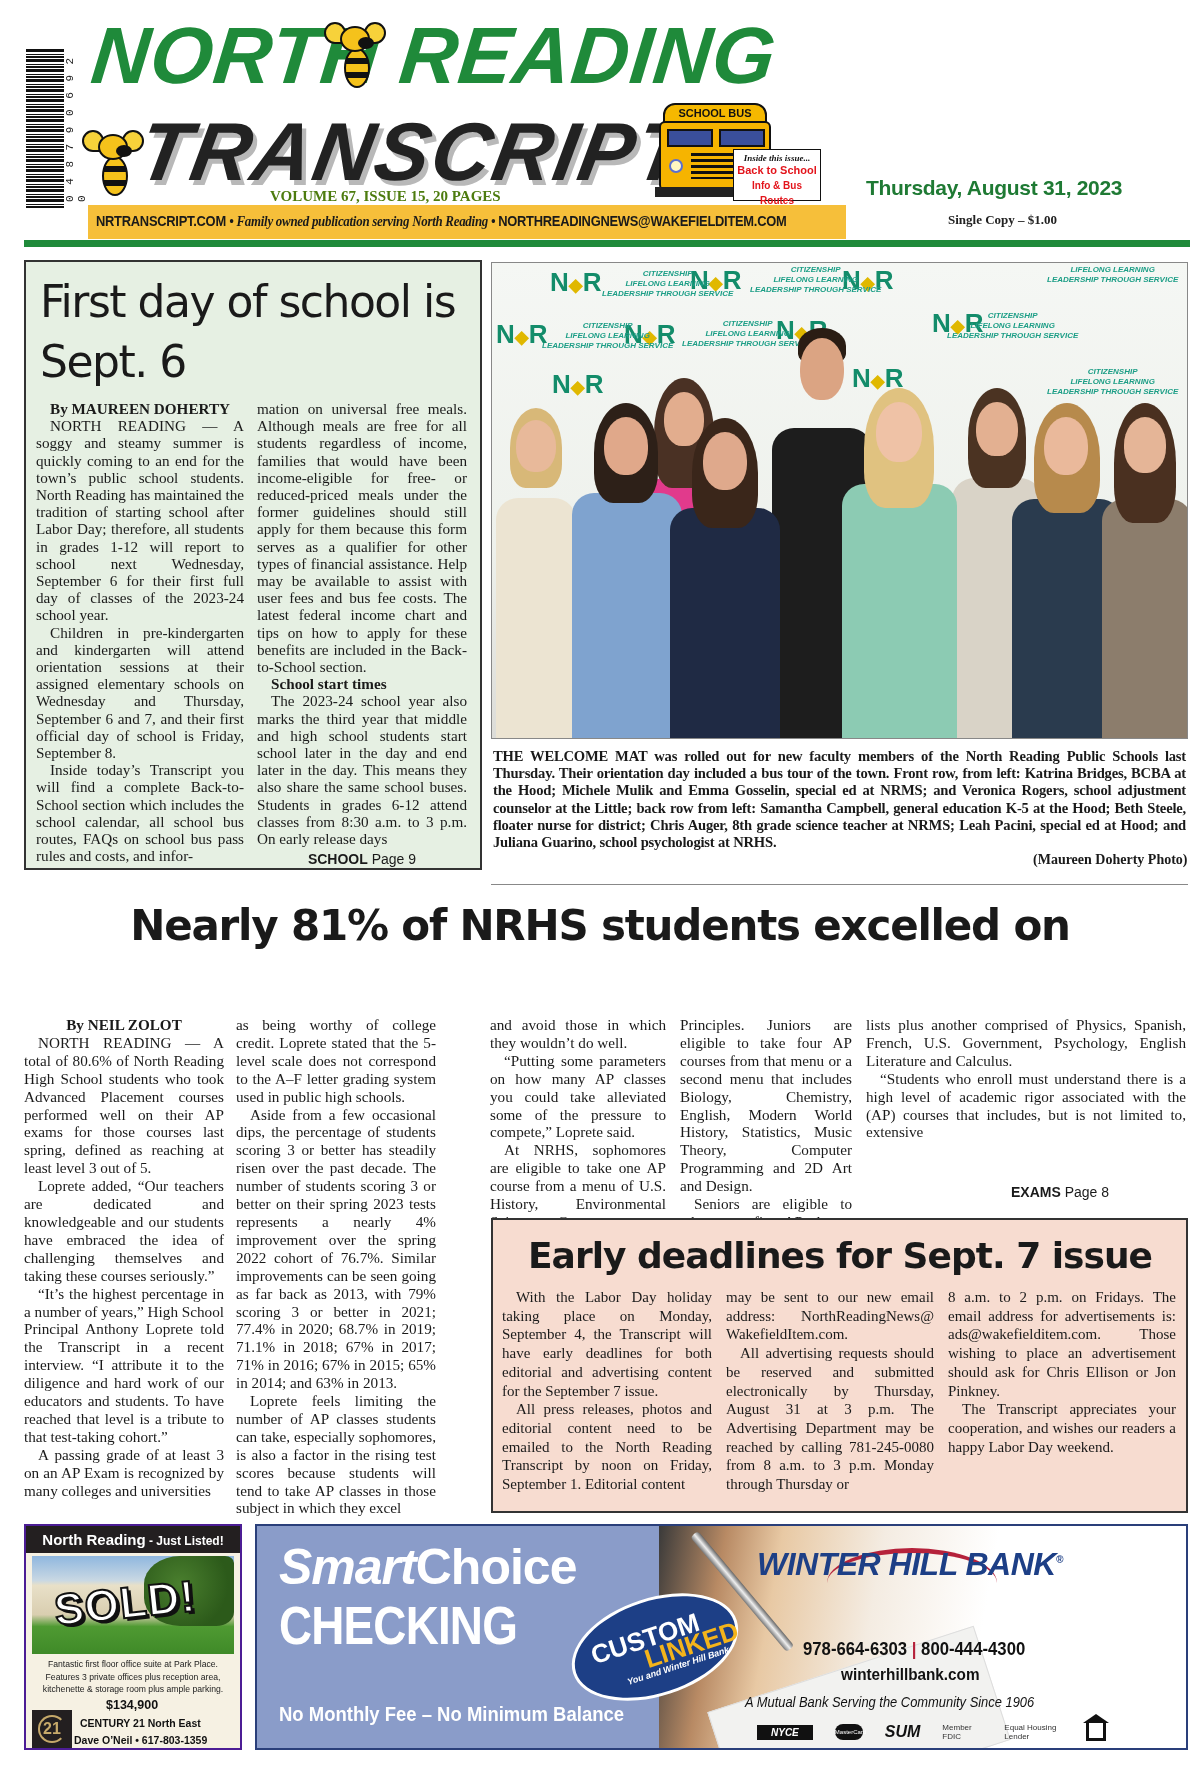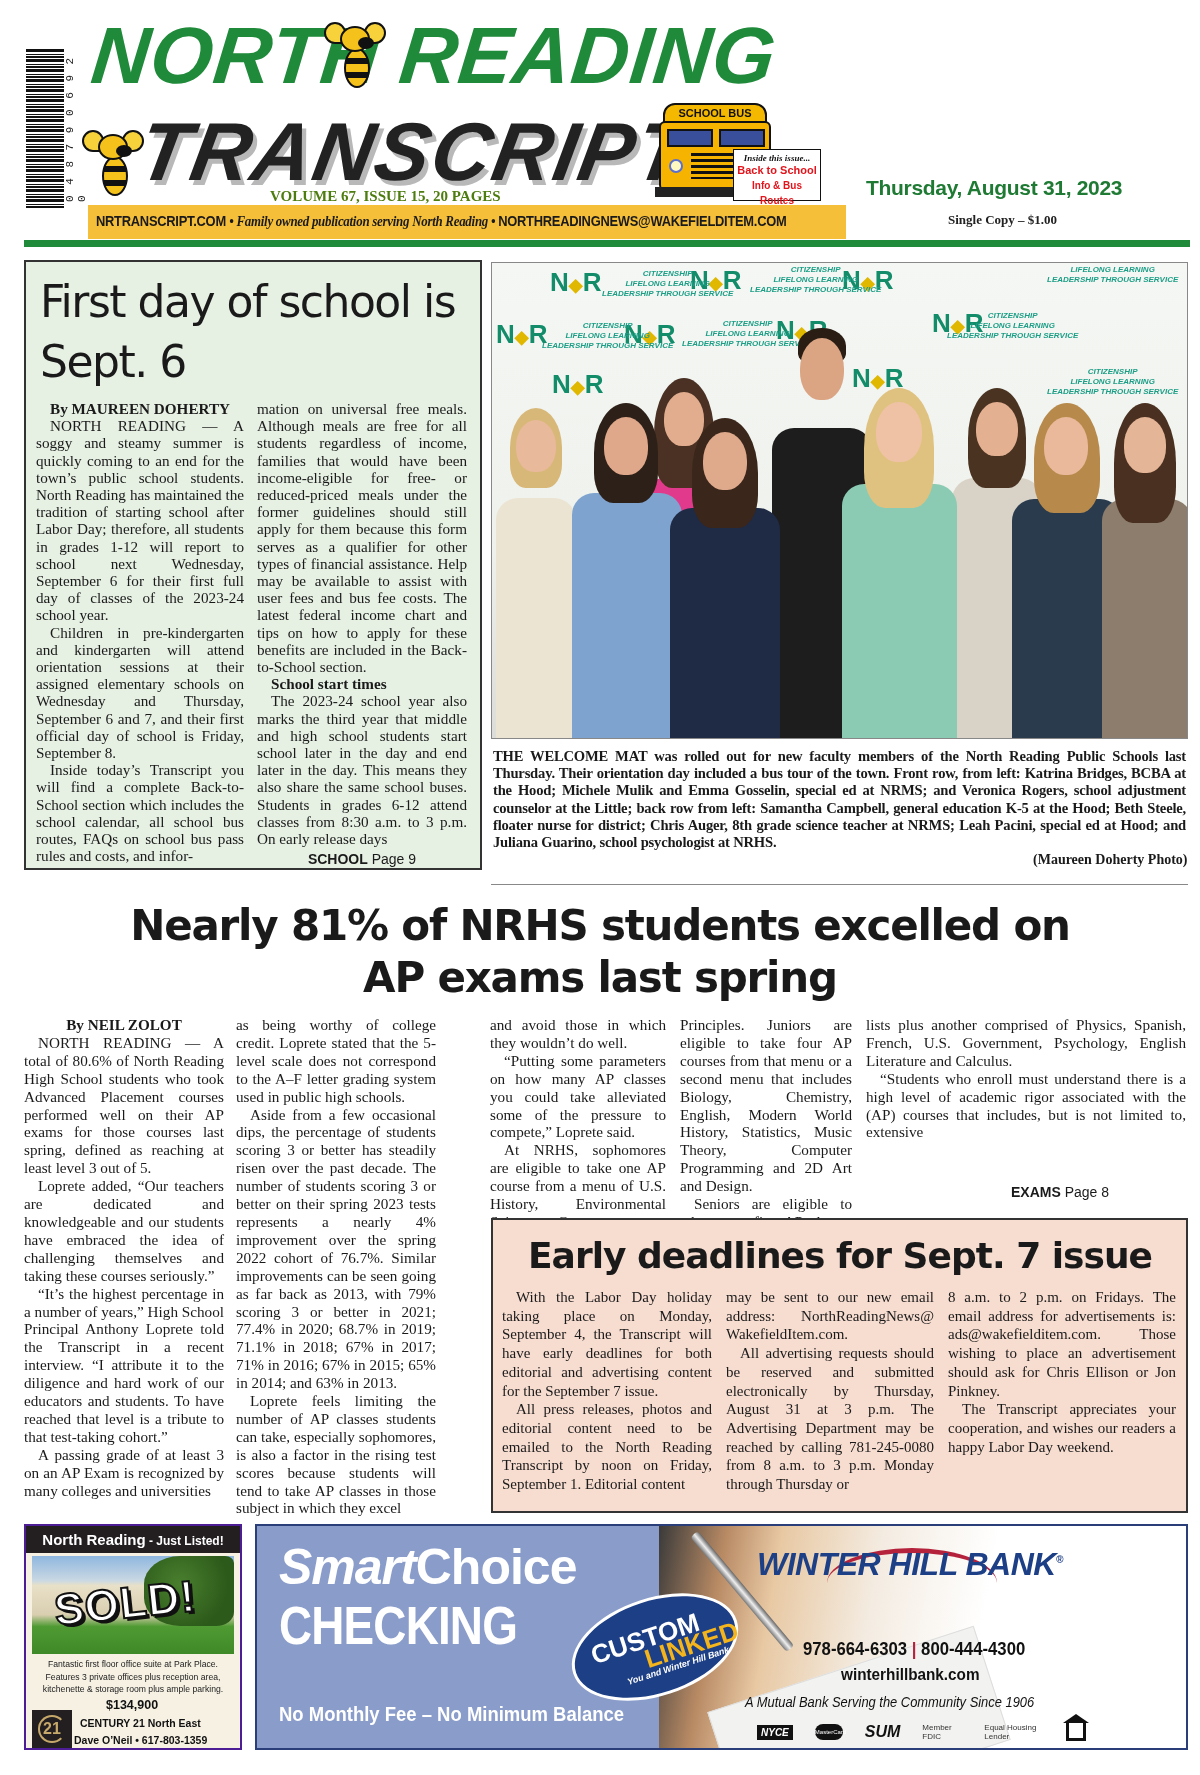--- a/index.html
+++ b/index.html
@@ -127,21 +127,21 @@
   .whb { position:absolute; left:500px; top:20px; font-family:"Liberation Sans",sans-serif; font-weight:bold; font-style:italic; font-size:32px;
     color:#1d3f86; white-space:nowrap; letter-spacing:-0.5px; }
   .whb sup { font-size:10px; }
   .arc { position:absolute; left:570px; top:22px; width:170px; height:70px; border-top:5px solid #b5223b; border-radius:50% 50% 0 0; }
   .phones { position:absolute; left:546px; top:112px; font-family:"Liberation Sans",sans-serif; font-weight:bold; font-size:19px; color:#111; white-space:nowrap; transform: scaleX(0.88); transform-origin:left; }
   .phones .bar { color:#b5223b; }
   .web { position:absolute; left:584px; top:139px; font-family:"Liberation Sans",sans-serif; font-weight:bold; font-size:17px; color:#111; transform: scaleX(0.9); transform-origin:left; }
   .mutual { position:absolute; left:488px; top:167px; font-family:"Liberation Sans",sans-serif; font-style:italic; font-size:15px; color:#111; white-space:nowrap; transform: scaleX(0.86); transform-origin:left; }
   .logos { position:absolute; left:500px; top:195px; width:420px; height:22px; display:flex; align-items:center; gap:22px;
     font-family:"Liberation Sans",sans-serif; }
-  .nyce { background:#111; color:#fff; font-weight:bold; font-style:italic; font-size:10px; padding:2px 4px; }
+  .nyce { background:#111; color:#fff; font-weight:bold; font-style:italic; font-size:10px; padding:2px 14px; }
   .mc { display:inline-block; width:28px; height:16px; border-radius:8px; background:#111; color:#fff; font-size:6px; text-align:center; line-height:16px; }
   .sum { font-weight:bold; font-style:italic; font-size:16px; color:#111; }
   .fdic, .ehl { font-size:8px; color:#333; line-height:9px; }
   .house { display:inline-block; width:20px; height:18px; border:3px solid #111; border-top:none; position:relative; }
   .house:before { content:""; position:absolute; left:-6px; top:-9px; border-left:13px solid transparent; border-right:13px solid transparent; border-bottom:9px solid #111; }
 </style>
 </head>
 <body>
 
 <div class="abs barcode"></div>
@@ -279,21 +279,20 @@
     <div class="head" style="left:22px;top:14px;width:42px;height:56px;background:#e5b597;"></div>
   </div>
 </div>
 
 <div class="abs caption">THE WELCOME MAT was rolled out for new faculty members of the North Reading Public Schools last Thursday. Their orientation day included a bus tour of the town. Front row, from left: Katrina Bridges, BCBA at the Hood; Michele Mulik and Emma Gosselin, special ed at NRMS; and Veronica Rogers, school adjustment counselor at the Little; back row from left: Samantha Campbell, general education K-5 at the Hood; Beth Steele, floater nurse for district; Chris Auger, 8th grade science teacher at NRMS; Leah Pacini, special ed at Hood; and Juliana Guarino, school psychologist at NRHS.</div>
 <div class="abs credit">(Maureen Doherty Photo)</div>
 <div class="abs rule2"></div>
 
 <div class="abs headline-b">
   <div>Nearly 81% of NRHS students excelled on</div>
-  <div>AP exams last spring</div>
 </div>
 
 <div class="abs apcol" style="left:24px;top:1016px;width:200px;">
   <div class="byline" style="text-align:center;text-indent:0;">By NEIL ZOLOT</div>
   <p>NORTH READING — A total of 80.6% of North Reading High School students who took Advanced Placement courses performed well on their AP exams for those courses last spring, defined as reaching at least level 3 out of 5.</p>
   <p>Loprete added, “Our teachers are dedicated and knowledgeable and our students have embraced the idea of challenging themselves and taking these courses seriously.”</p>
   <p>“It’s the highest percentage in a number of years,” High School Principal Anthony Loprete told the Transcript in a recent interview. “I attribute it to the diligence and hard work of our educators and students. To have reached that level is a tribute to that test-taking cohort.”</p>
   <p>A passing grade of at least 3 on an AP Exam is recognized by many colleges and universities</p>
 </div>
 <div class="abs apcol" style="left:236px;top:1016px;width:200px;">

